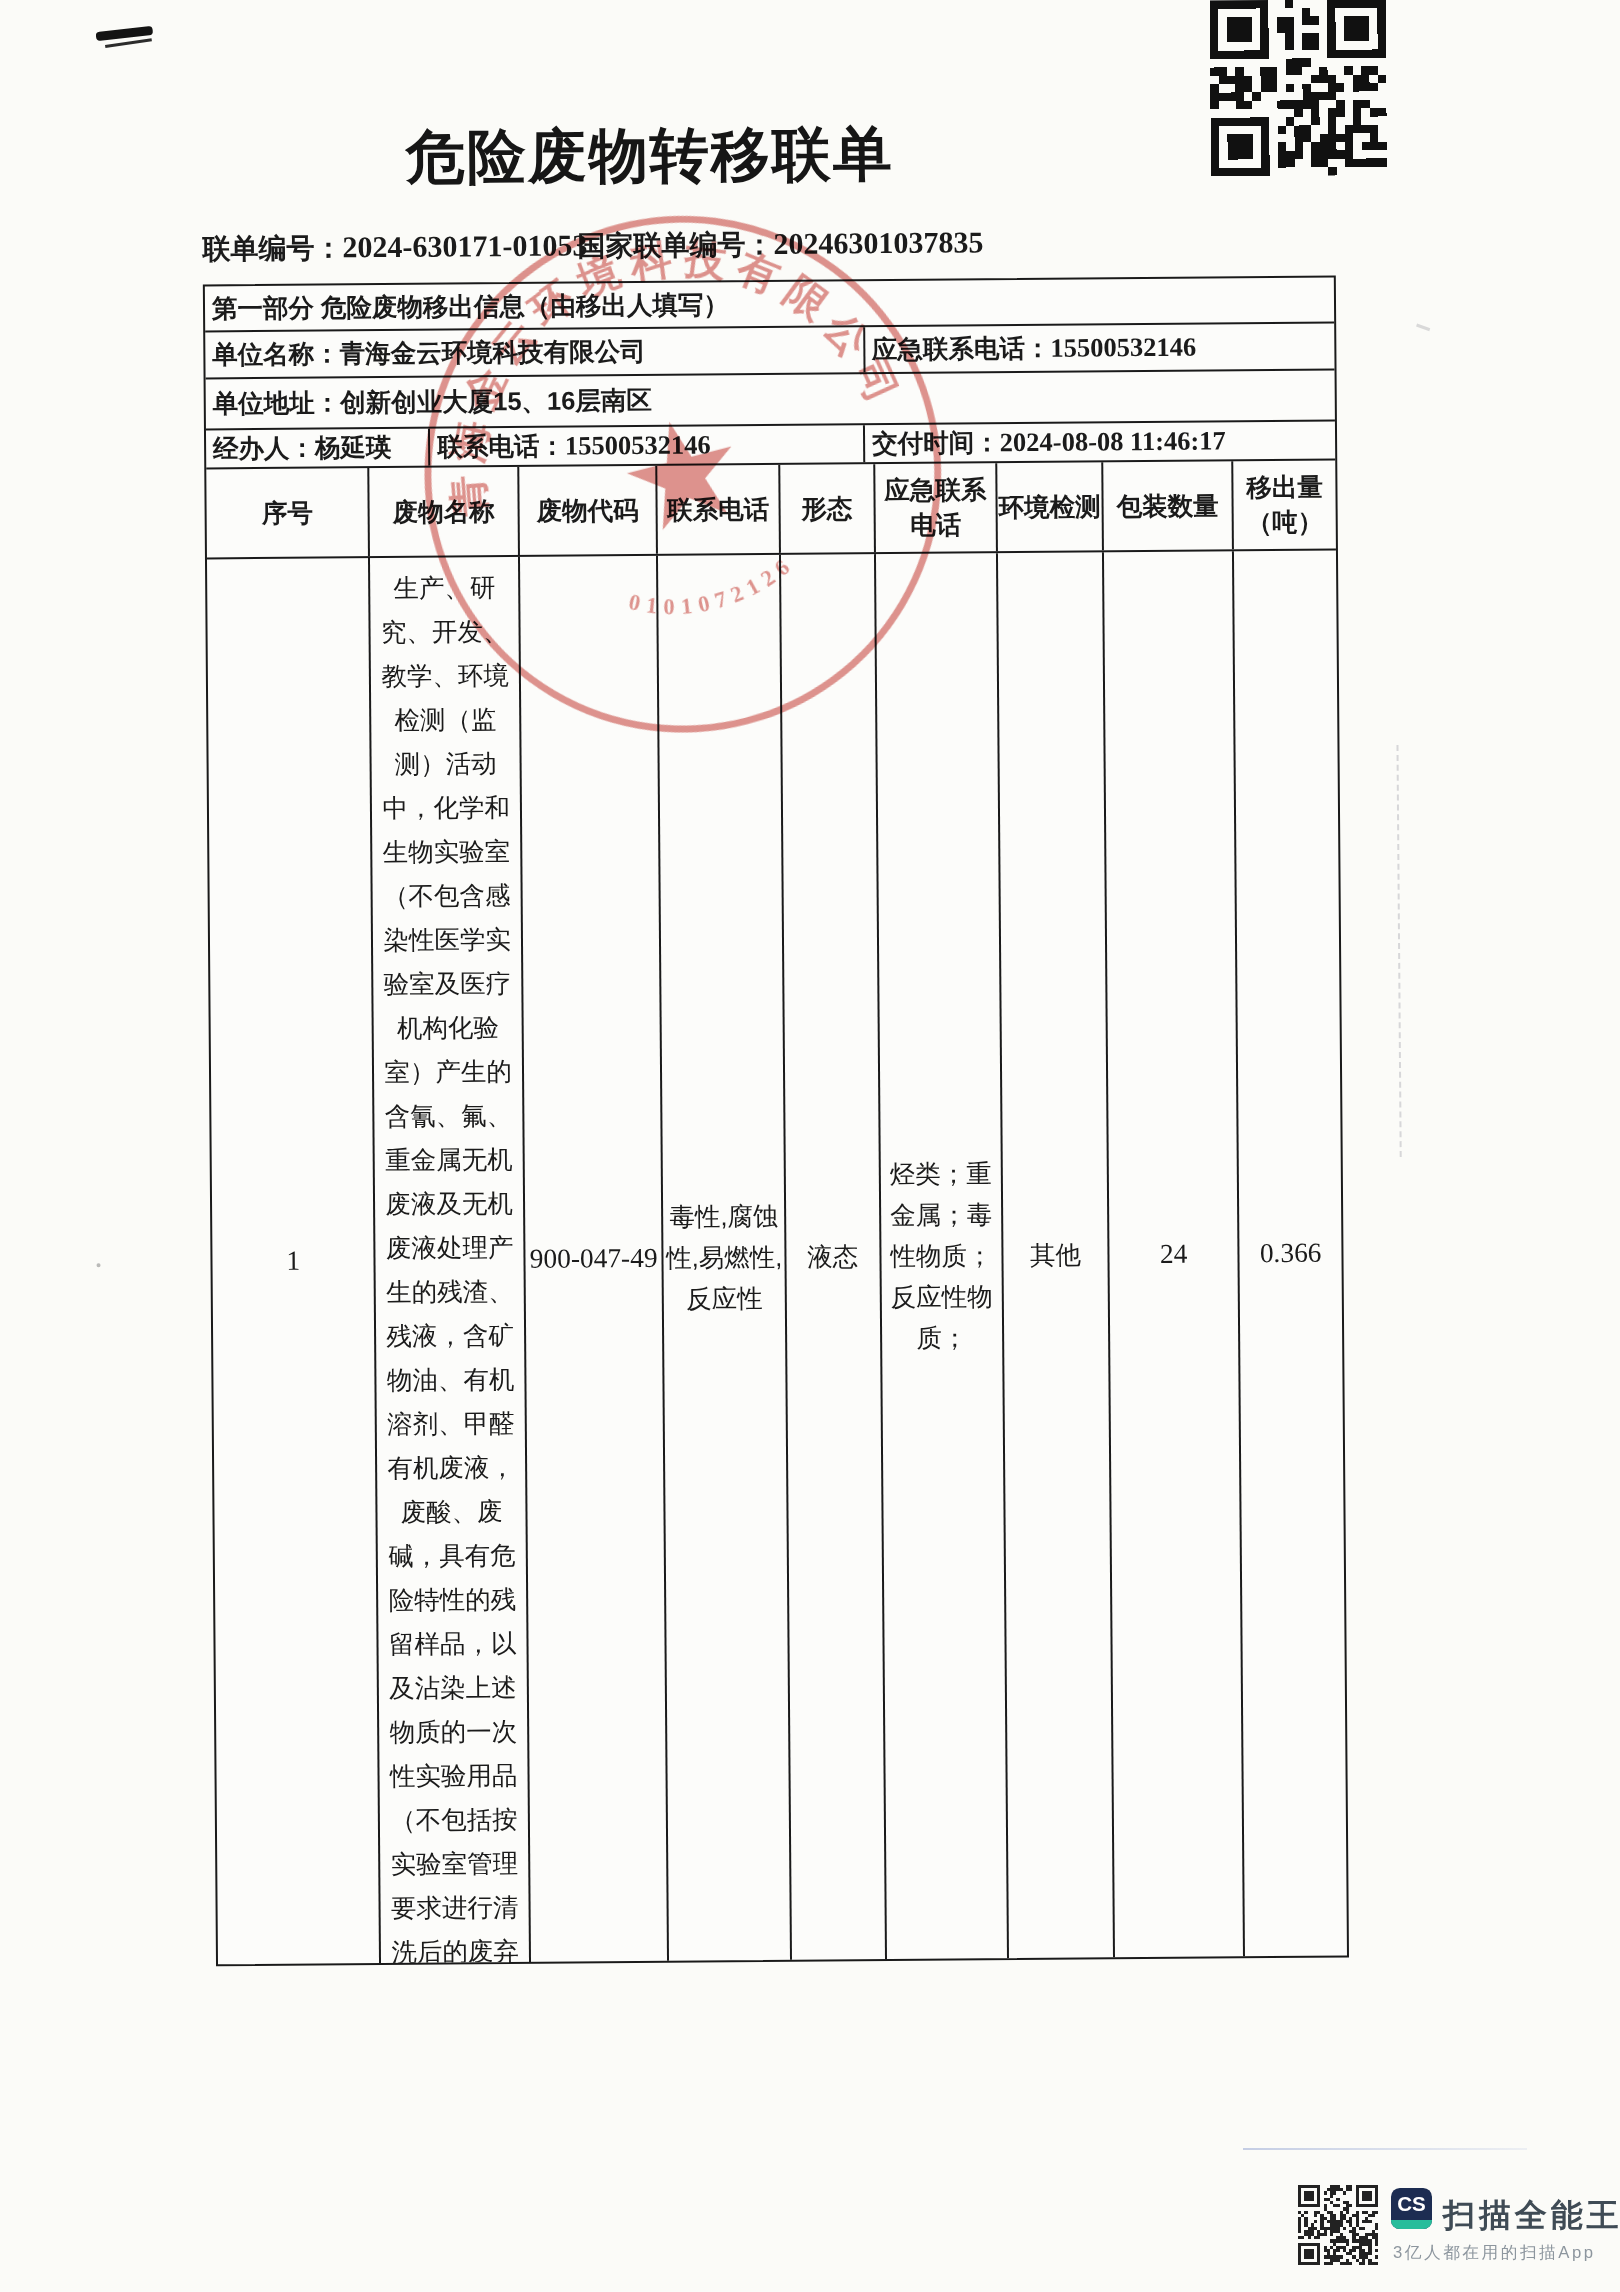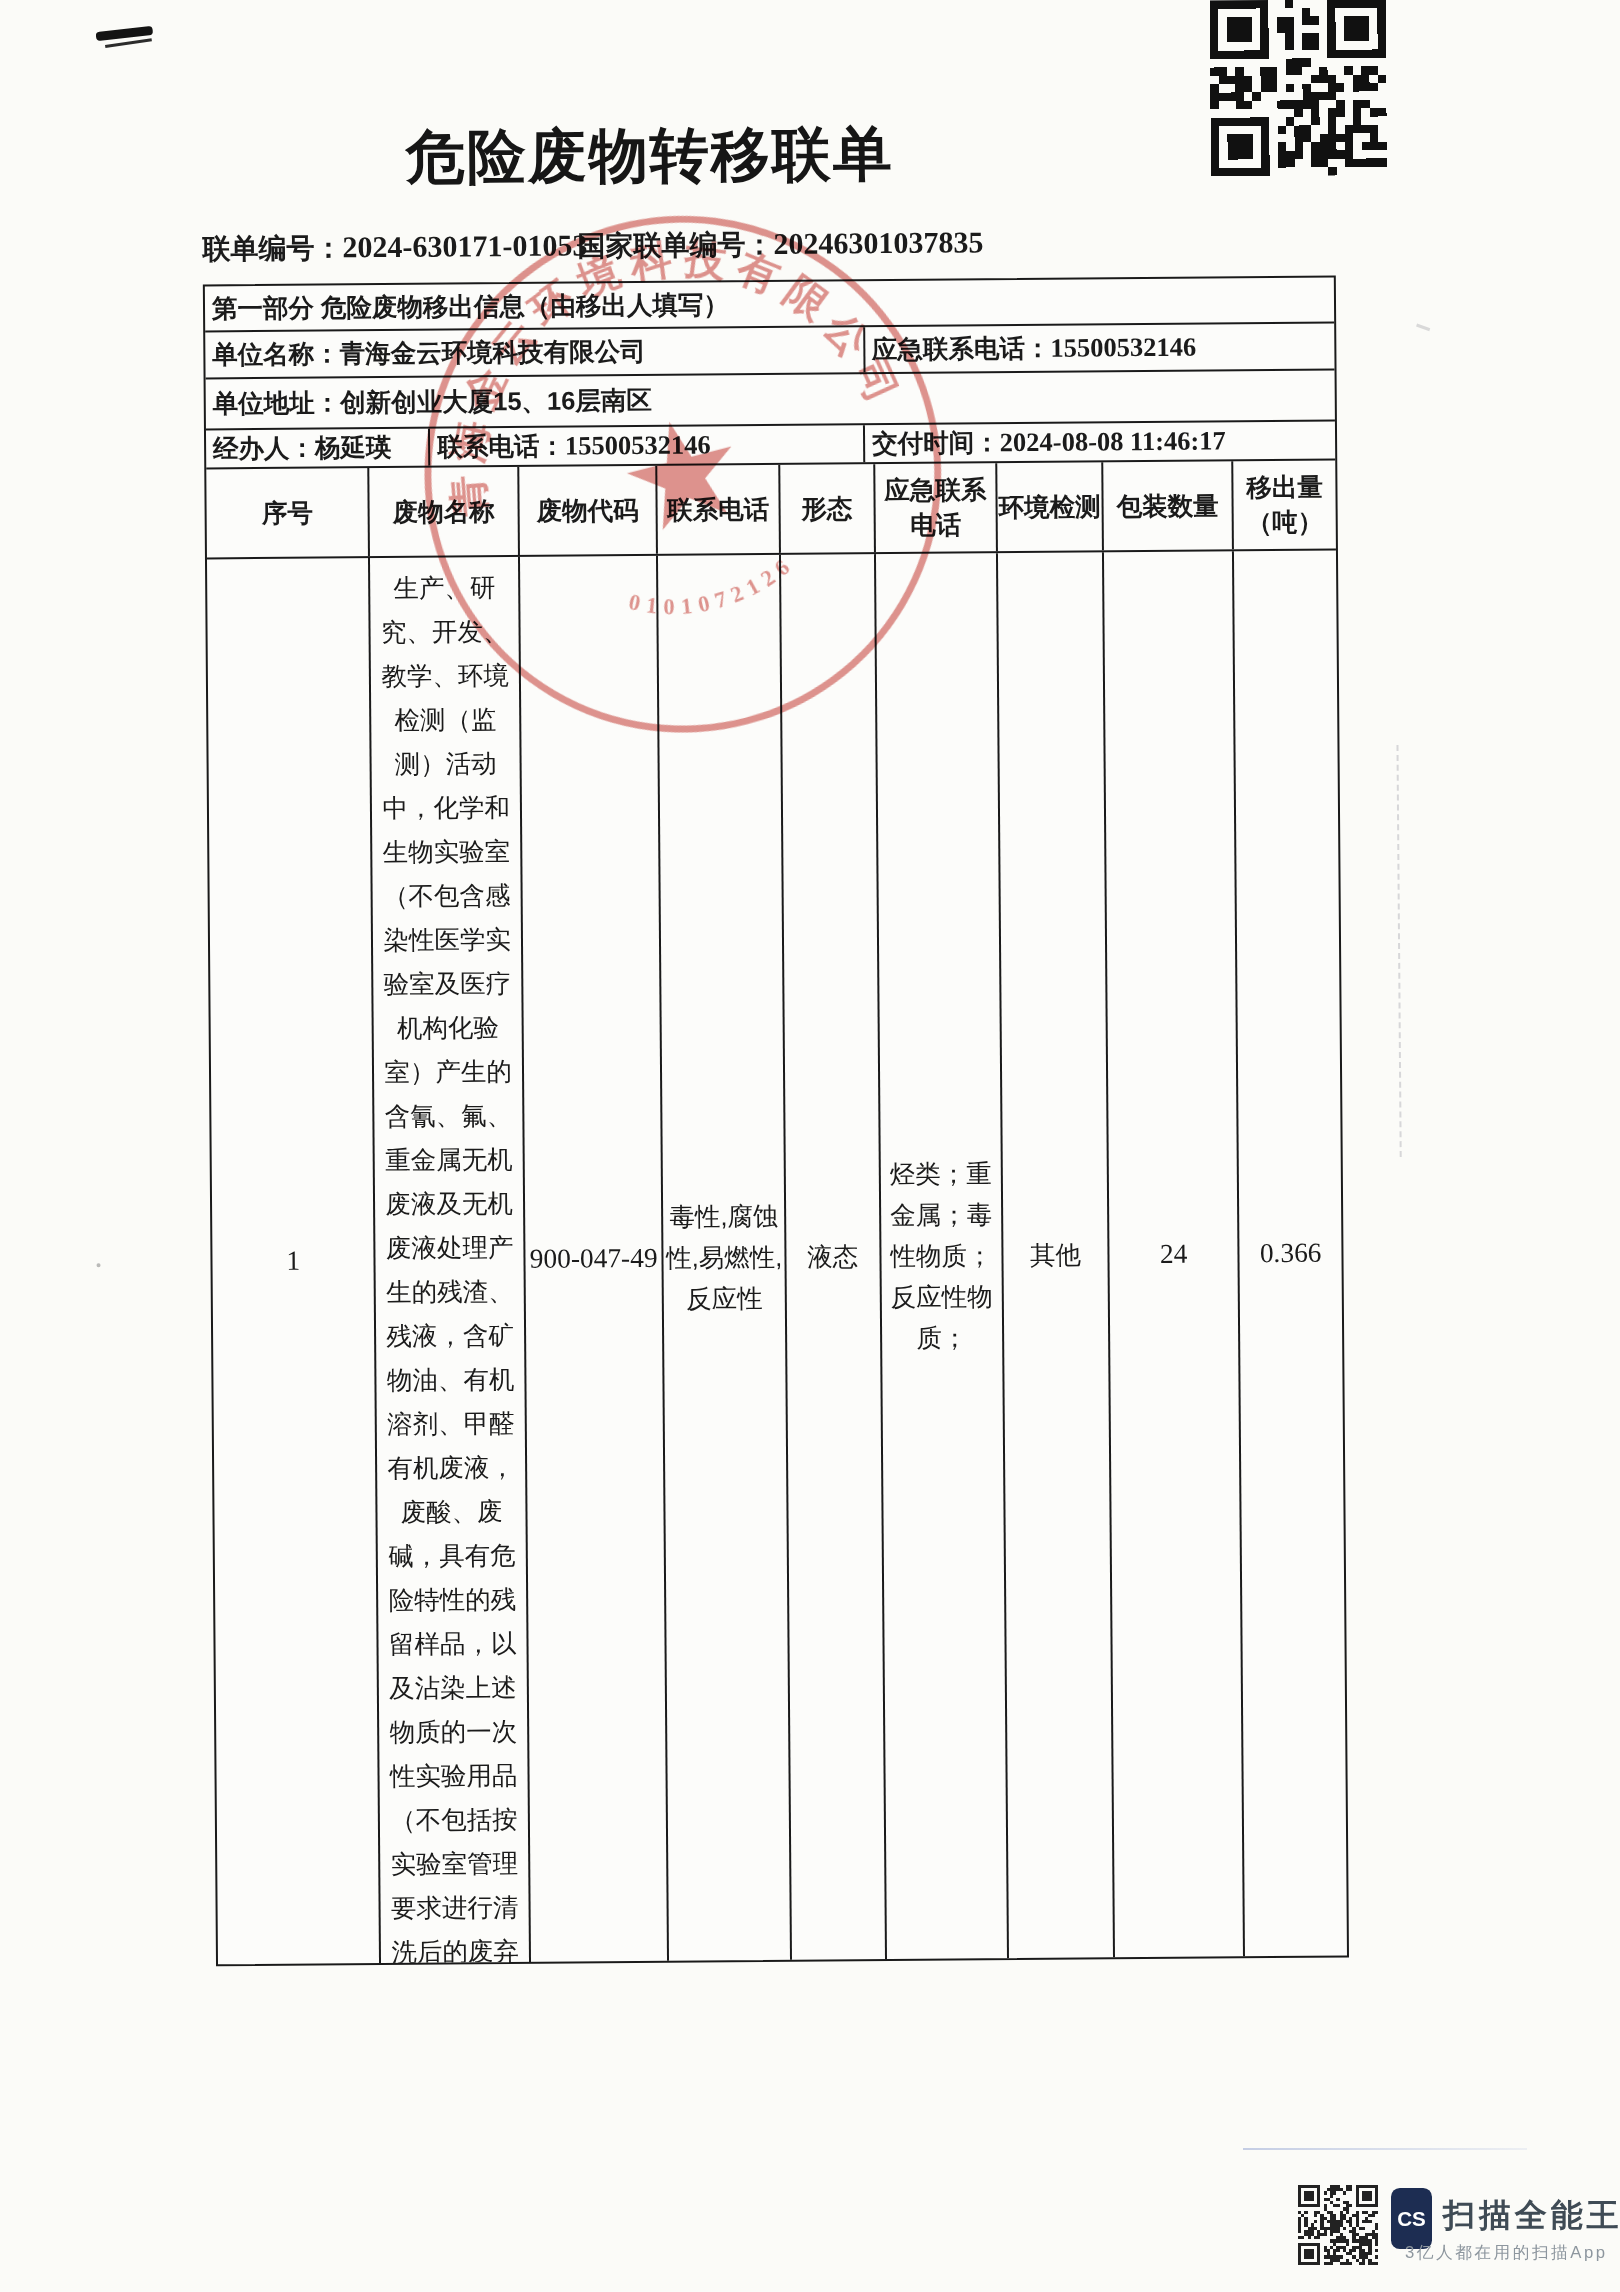--- a/index.html
+++ b/index.html
@@ -54,29 +54,29 @@
   
   .dashline{position:absolute;left:1396px;top:750px;height:412px;width:0;
     border-left:2px dashed rgba(150,150,160,0.35);}
   .speck1{position:absolute;left:92px;top:1258px;width:3.9px;height:3.9px;border-radius:50%;
     background:rgba(90,90,90,0.4);}
   .speck2{position:absolute;left:1419px;top:331px;width:13.7px;height:2.9px;
     background:rgba(140,140,145,0.3);transform:rotate(20deg);}
   .faintline{position:absolute;left:1243px;top:2148px;width:284px;height:2px;
     background:linear-gradient(90deg,rgba(130,150,205,0.45),rgba(130,150,205,0.12));}
   
-  .cslogo{position:absolute;left:1391px;top:2188px;width:41px;height:61px;border-radius:8.8px;
-    background:#1d2d52;display:flex;flex-direction:row;overflow:hidden;}
+  .cslogo{position:absolute;left:1391px;top:2188px;width:41px;height:41px;border-radius:8.8px;
+    background:#1d2d52;display:flex;flex-direction:column;overflow:hidden;}
   .cslogo .cstxt{flex:1;display:flex;align-items:center;justify-content:center;
     color:#ffffff;font-weight:800;font-size:20.6px;letter-spacing:0;}
   .cslogo .csband{height:8.8px;background:#27bd9b;}
   .csname{position:absolute;left:1443px;top:2194px;font-size:32px;font-weight:600;
     color:#3f4b55;letter-spacing:3.9px;white-space:nowrap;}
   .cstag{position:absolute;left:1393px;top:2241px;font-size:16.7px;color:#8d969e;
-    letter-spacing:2.5px;white-space:nowrap;margin-left:12px;}
+    letter-spacing:2.5px;white-space:nowrap;}
 </style>
 </head>
 <body>
 
 <div class="doc">
 
   <div class="penmark"></div>
 
   <div class="qr-main qr"><svg viewBox="0 0 21 21" width="100%" height="100%" shape-rendering="crispEdges" fill="currentColor">
         <rect x="9" y="0" width="1" height="1"></rect>

